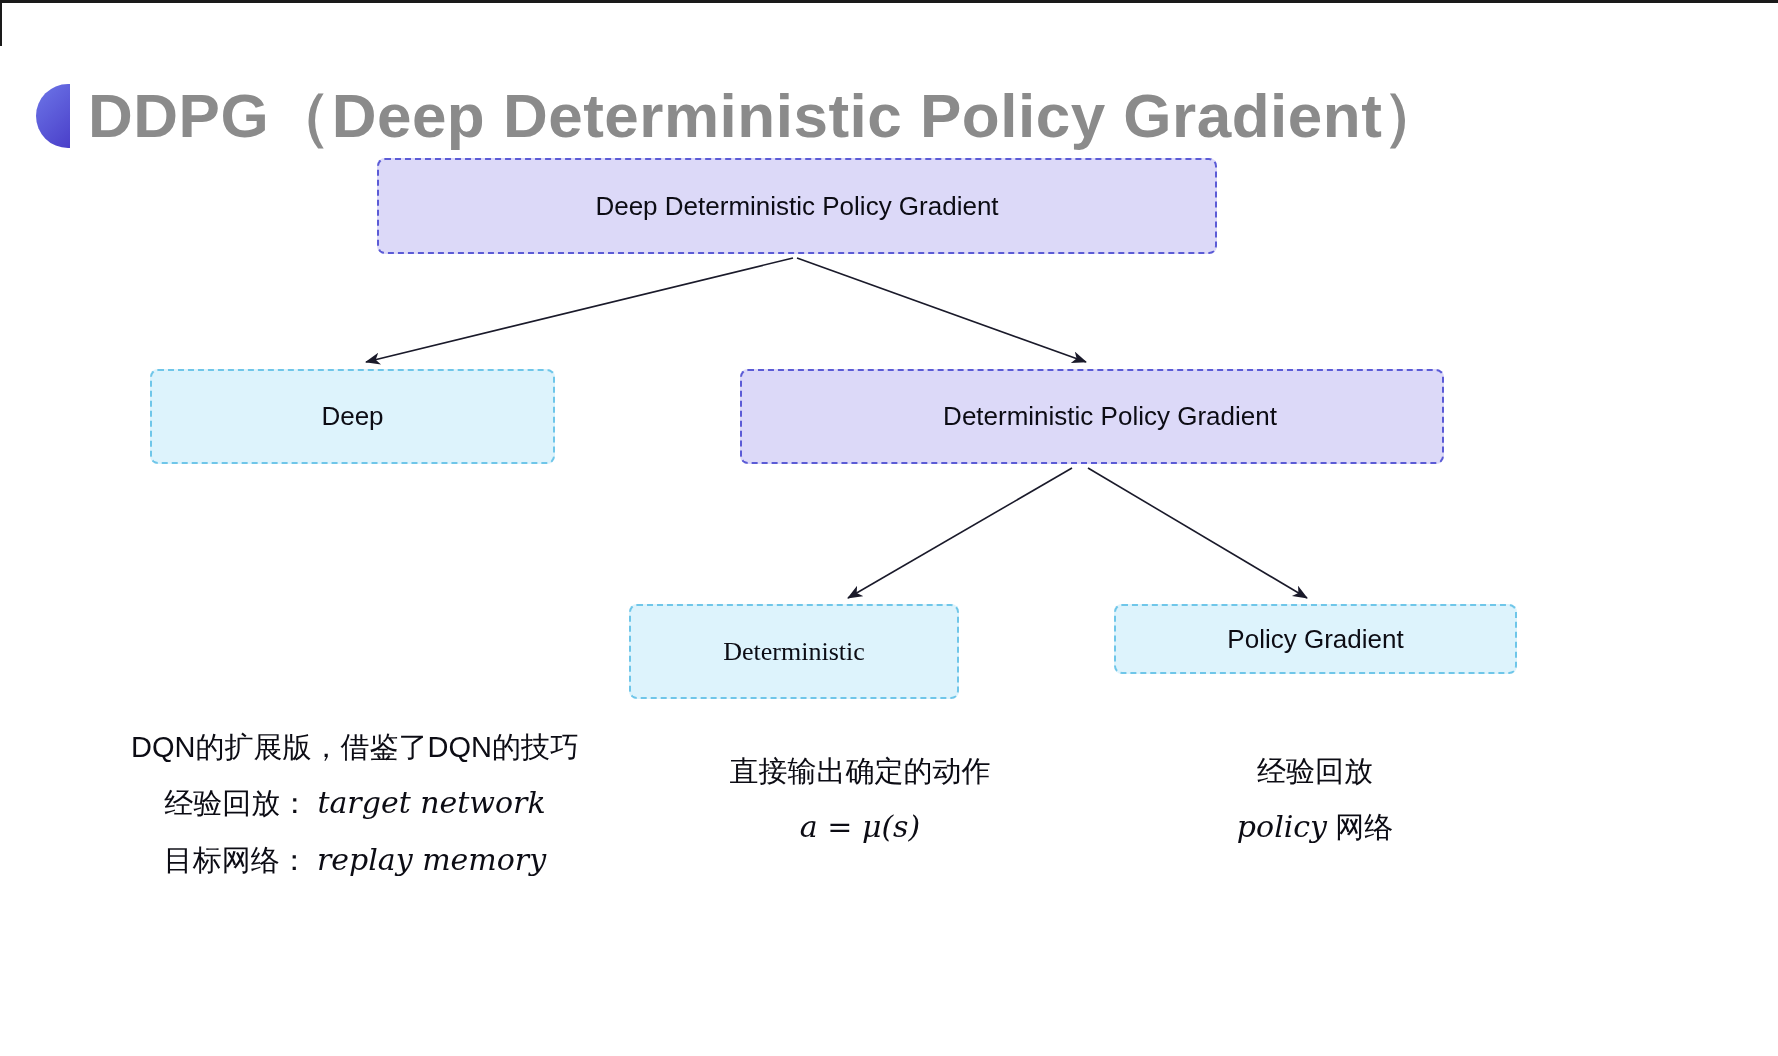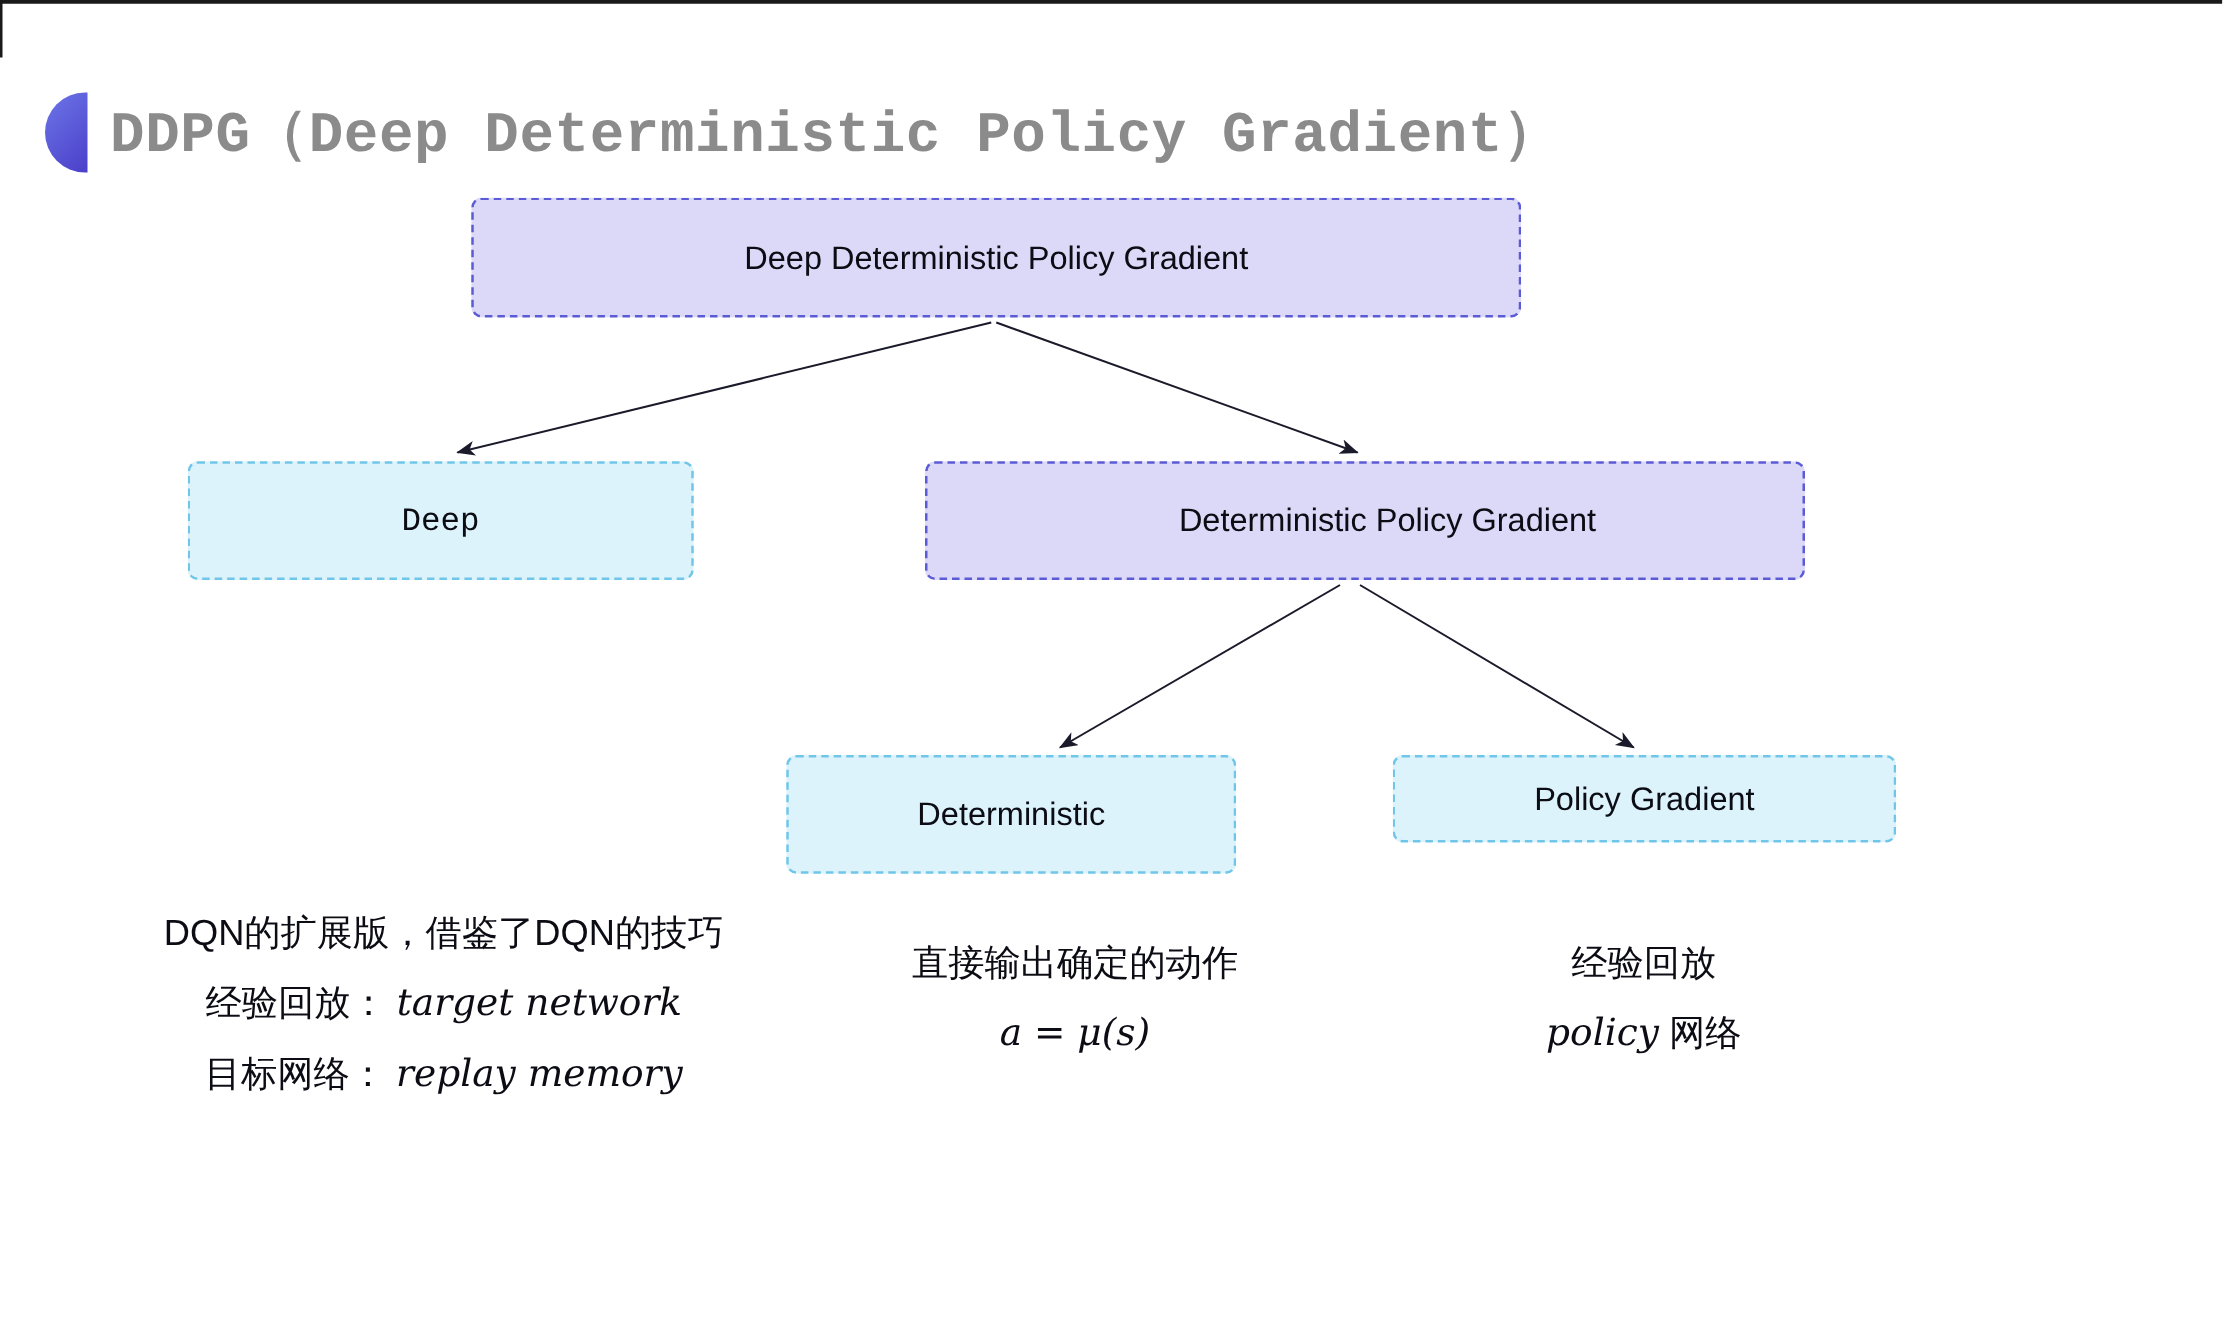--- a/index.html
+++ b/index.html
@@ -35,26 +35,25 @@
     align-items: center;
   }
   .title-bullet {
     width: 34px;
     height: 64px;
     margin-right: 18px;
     background: linear-gradient(135deg, #6d76e8 0%, #4a3fc9 100%);
     border-radius: 64px 0 0 64px;
   }
   .slide-title {
-    font-size: 46px;
+    font-size: 62px;
     font-weight: 600;
     color: #8b8b8b;
     letter-spacing: 0.5px;
     white-space: nowrap;
-    font-family: Liberation Mono, monospace;
   }
   .node {
     position: absolute;
     display: flex;
     align-items: center;
     justify-content: center;
     border-radius: 8px;
     font-size: 26px;
     font-weight: 500;
     color: #0c0c14;
@@ -62,23 +61,23 @@
   }
   .node.purple {
     background: #dcd9f8;
     border: 2px dashed #5b5bd6;
   }
   .node.cyan {
     background: #ddf3fc;
     border: 2px dashed #6fc6e9;
   }
   #node-root          { left: 377px;  top: 158px; width: 840px; height: 96px; }
-  #node-deep          { left: 150px;  top: 369px; width: 405px; height: 95px; font-family: Liberation Mono, monospace; }
+  #node-deep          { left: 150px;  top: 369px; width: 405px; height: 95px; }
   #node-dpg           { left: 740px;  top: 369px; width: 704px; height: 95px; padding-left: 36px; }
-  #node-deterministic { left: 629px;  top: 604px; width: 360px; height: 95px; }
+  #node-deterministic { left: 629px;  top: 604px; width: 330px; height: 95px; font-family: Liberation Serif, serif; }
   #node-pg            { left: 1114px; top: 604px; width: 403px; height: 70px; }
   .arrows {
     position: absolute;
     left: 0; top: 0;
     width: 1778px; height: 1056px;
     pointer-events: none;
   }
   .note {
     position: absolute;
     text-align: center;

